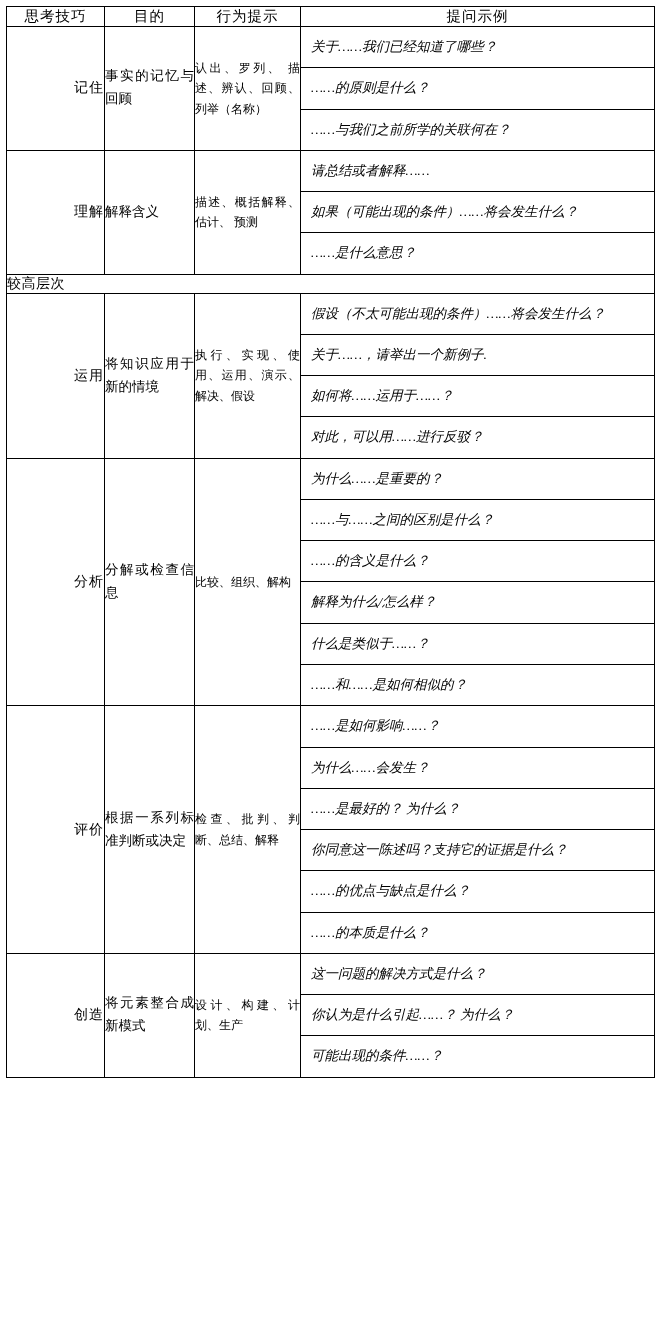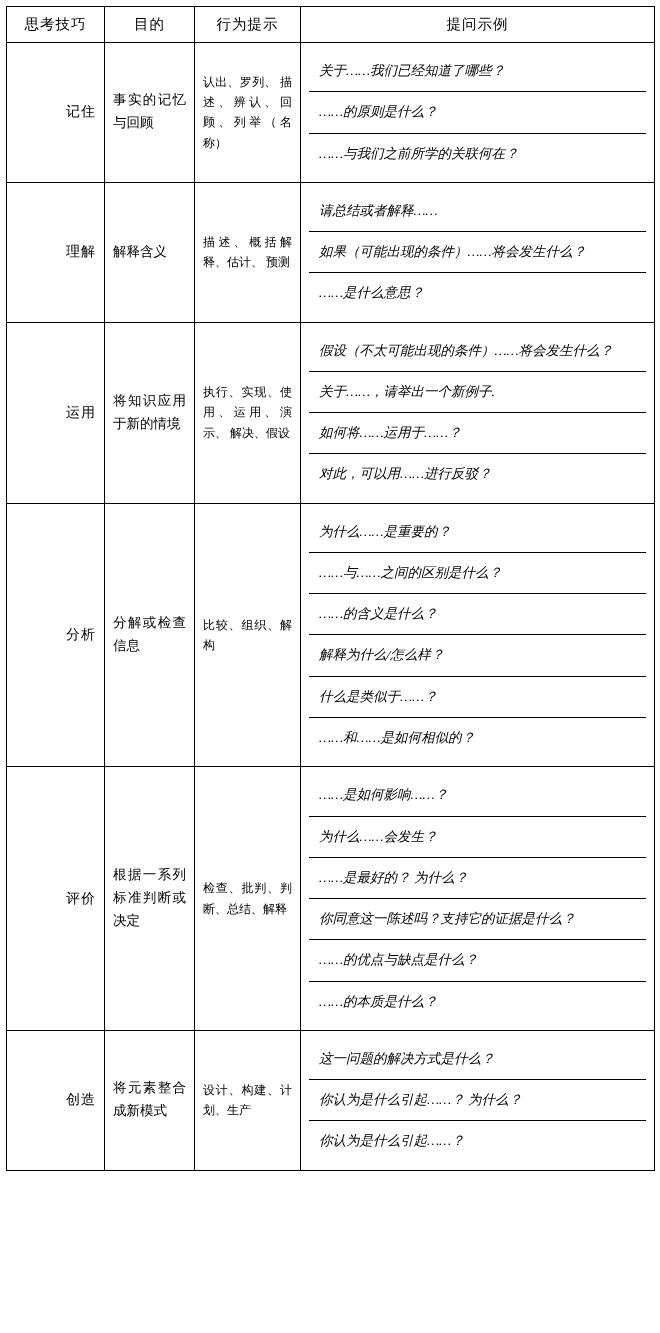--- a/index.html
+++ b/index.html
@@ -18,21 +18,21 @@
     padding: 6px 6px 8px 6px;
   }
   table.bloom {
     border-collapse: collapse;
     width: 648px;
     table-layout: fixed;
     font-size: 13.5px;
   }
   table.bloom td, table.bloom th {
     border: 1px solid #000000;
-    padding: 8px;
+    padding: 0;
     vertical-align: middle;
   }
   .hdr-cell {
     text-align: center;
     font-weight: normal;
     padding: 7px 4px;
     font-size: 14.5px;
     letter-spacing: 1px;
   }
   .band {
@@ -124,20 +124,23 @@
           <td class="cues">描述、概括解释、估计、 预测</td>
           <td class="questions">
             <div class="q-wrap">
               <div class="q-item">请总结或者解释……</div>
               <div class="q-item">如果（可能出现的条件）……将会发生什么？</div>
               <div class="q-item">……是什么意思？</div>
             </div>
           </td>
         </tr>
         <tr>
+          <td class="band" colspan="4">较高层次</td>
+        </tr>
+        <tr>
           <td class="skill">运用</td>
           <td class="purpose">将知识应用于新的情境</td>
           <td class="cues">执行、实现、使用、运用、演示、 解决、假设</td>
           <td class="questions">
             <div class="q-wrap">
               <div class="q-item">假设（不太可能出现的条件）……将会发生什么？</div>
               <div class="q-item">关于……，请举出一个新例子.</div>
               <div class="q-item">如何将……运用于……？</div>
               <div class="q-item">对此，可以用……进行反驳？</div>
             </div>
@@ -174,19 +177,19 @@
           </td>
         </tr>
         <tr>
           <td class="skill">创造</td>
           <td class="purpose">将元素整合成新模式</td>
           <td class="cues">设计、构建、计划、生产</td>
           <td class="questions">
             <div class="q-wrap">
               <div class="q-item">这一问题的解决方式是什么？</div>
               <div class="q-item">你认为是什么引起……？ 为什么？</div>
-              <div class="q-item">你认为是什么引起……？</div>
+              <div class="q-item">可能出现的条件……？</div>
             </div>
           </td>
         </tr>
       </tbody>
   </table>
 </div>
 
 </body></html>

